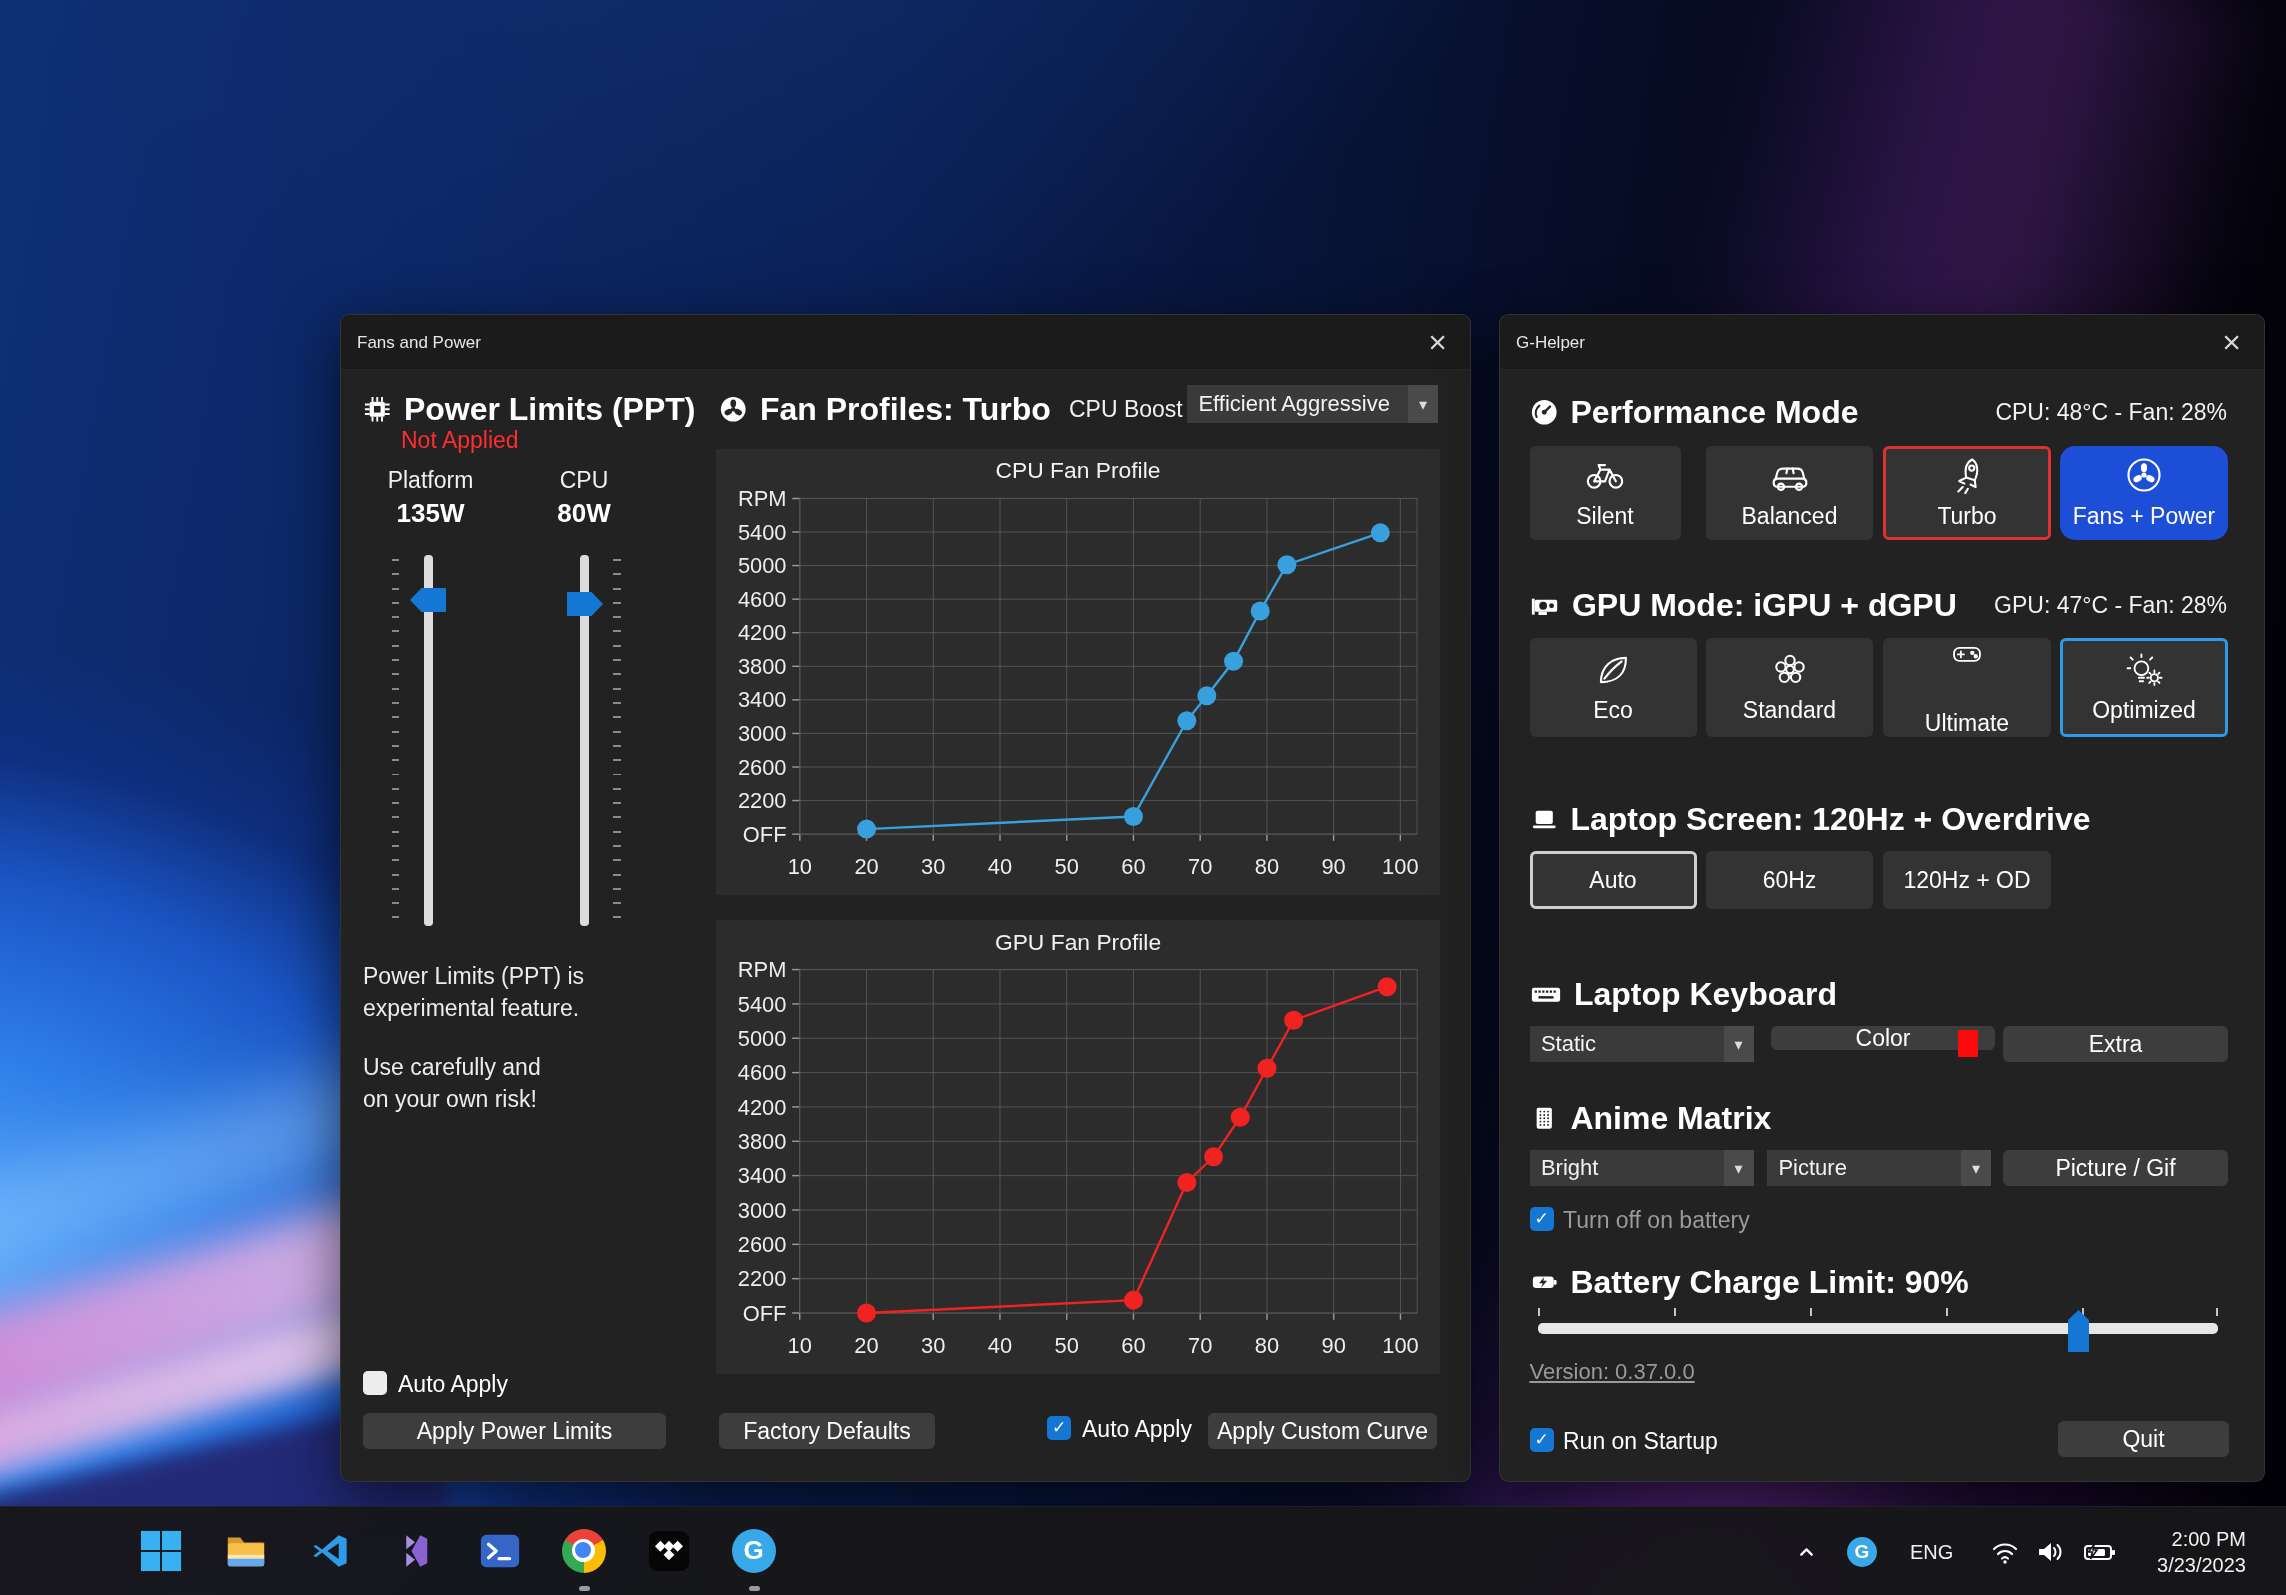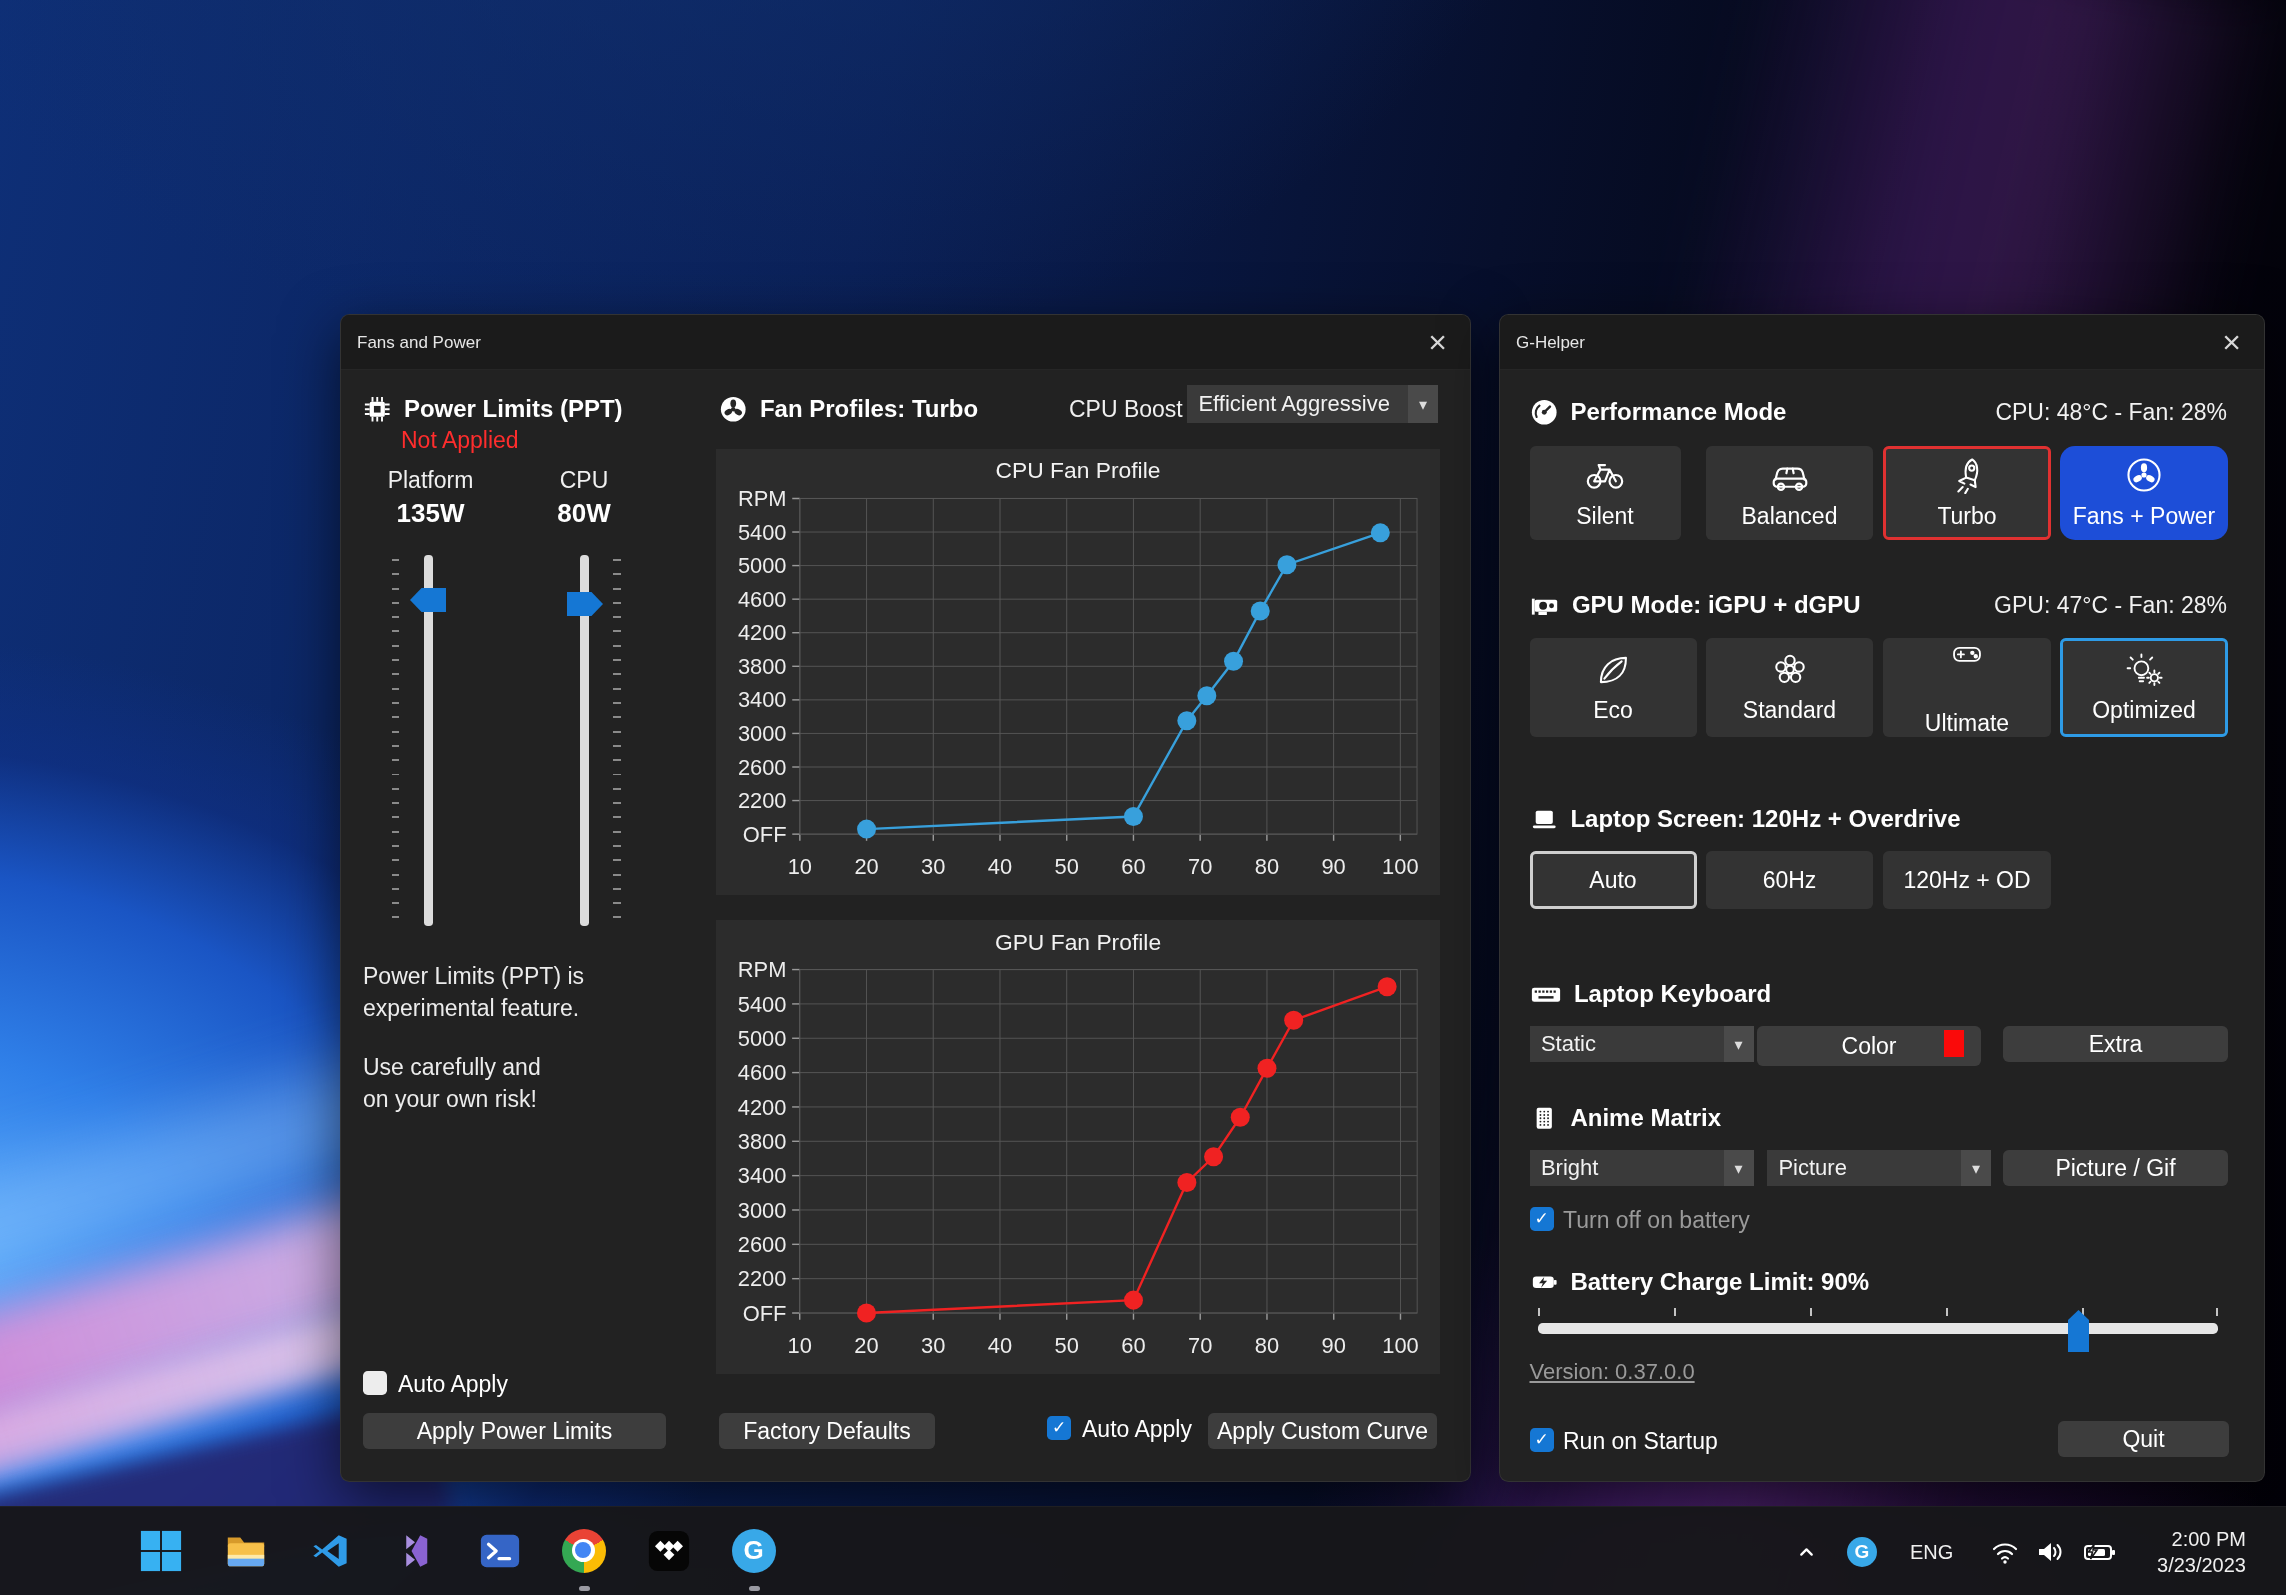--- a/index.html
+++ b/index.html
@@ -25,21 +25,21 @@
 
   
   .window { position:absolute; background:#222222; border-radius:9.5px; overflow:hidden;
     border:1px solid rgba(255,255,255,.08); box-shadow:0 17px 57px rgba(0,0,0,.60); color:#fff; }
   .titlebar { position:absolute; left:0; top:0; right:0; height:55px; background:#1b1b1b;
     border-bottom:1px solid rgba(255,255,255,.05); }
   .titlebar .wtitle { position:absolute; left:16px; top:0; line-height:55px; font-size:17px; color:#e6e6e6; }
   .close-btn { position:absolute; right:9.5px; top:5.7px; width:46px; height:44px; text-align:center;
     line-height:42px; font-size:32px; color:#d8d8d8; cursor:default; }
 
-  .sec-head { position:absolute; display:flex; align-items:center; gap:12.4px; font-weight:700; font-size:24px; color:#ffffff; height:34px; }
+  .sec-head { position:absolute; display:flex; align-items:center; gap:12.4px; font-weight:700; font-size:32px; color:#ffffff; height:34px; }
   .sec-status { position:absolute; font-size:23px; color:#f2f2f2; height:34px; line-height:34px; }
 
   .btn { background:#3d3d3d; border-radius:5.7px; color:#fff; font-size:23px;
     display:flex; align-items:center; justify-content:center; position:absolute; }
   .gbtn { position:absolute; background:#333333; border-radius:5.7px; color:#fff; font-size:23px;
     display:flex; flex-direction:column; align-items:center; justify-content:center; gap:8.6px; }
   .gbtn.sel-red  { border:3.8px solid #e03131; }
   .gbtn.sel-blue { border:3.8px solid #2e9be6; }
   .gbtn.active   { background:#1d4ed8;border-radius:15px; }
   .gbtn.sel-light{ border:3.8px solid #cfcfcf; }
@@ -480,21 +480,21 @@
             <rect x="25" y="11" width="2.4" height="2.4"></rect>
           <rect x="9" y="17" width="16" height="2.6"></rect>
         </g>
       </svg>
       <span>Laptop Keyboard</span>
     </div>
     <div class="dropdown" style="left:29.5px; top:711px; width:224px; height:36px;">
       <span class="dd-text">Static</span>
       <span class="dd-arrow">▾</span>
     </div>
-    <div class="btn" style="left:257px; top:711px; width:224px; height:40px;">
+    <div class="btn" style="left:271px; top:711px; width:224px; height:24px;">
       <span>Color</span>
       <span class="swatch" style="right:17px; top:3.8px; background:#fa0a0a;"></span>
     </div>
     <div class="btn" style="left:503px; top:711px; width:225px; height:36px;">Extra</div>
 
     <div class="sec-head" style="left:29.5px; top:786px;">
       <svg width="28.5" height="28.5" viewBox="0 0 30 30">
         <rect x="7" y="4" width="16" height="22" rx="2" fill="#fff"></rect>
         <g fill="#222">
           <circle cx="11" cy="8" r="1"></circle>

